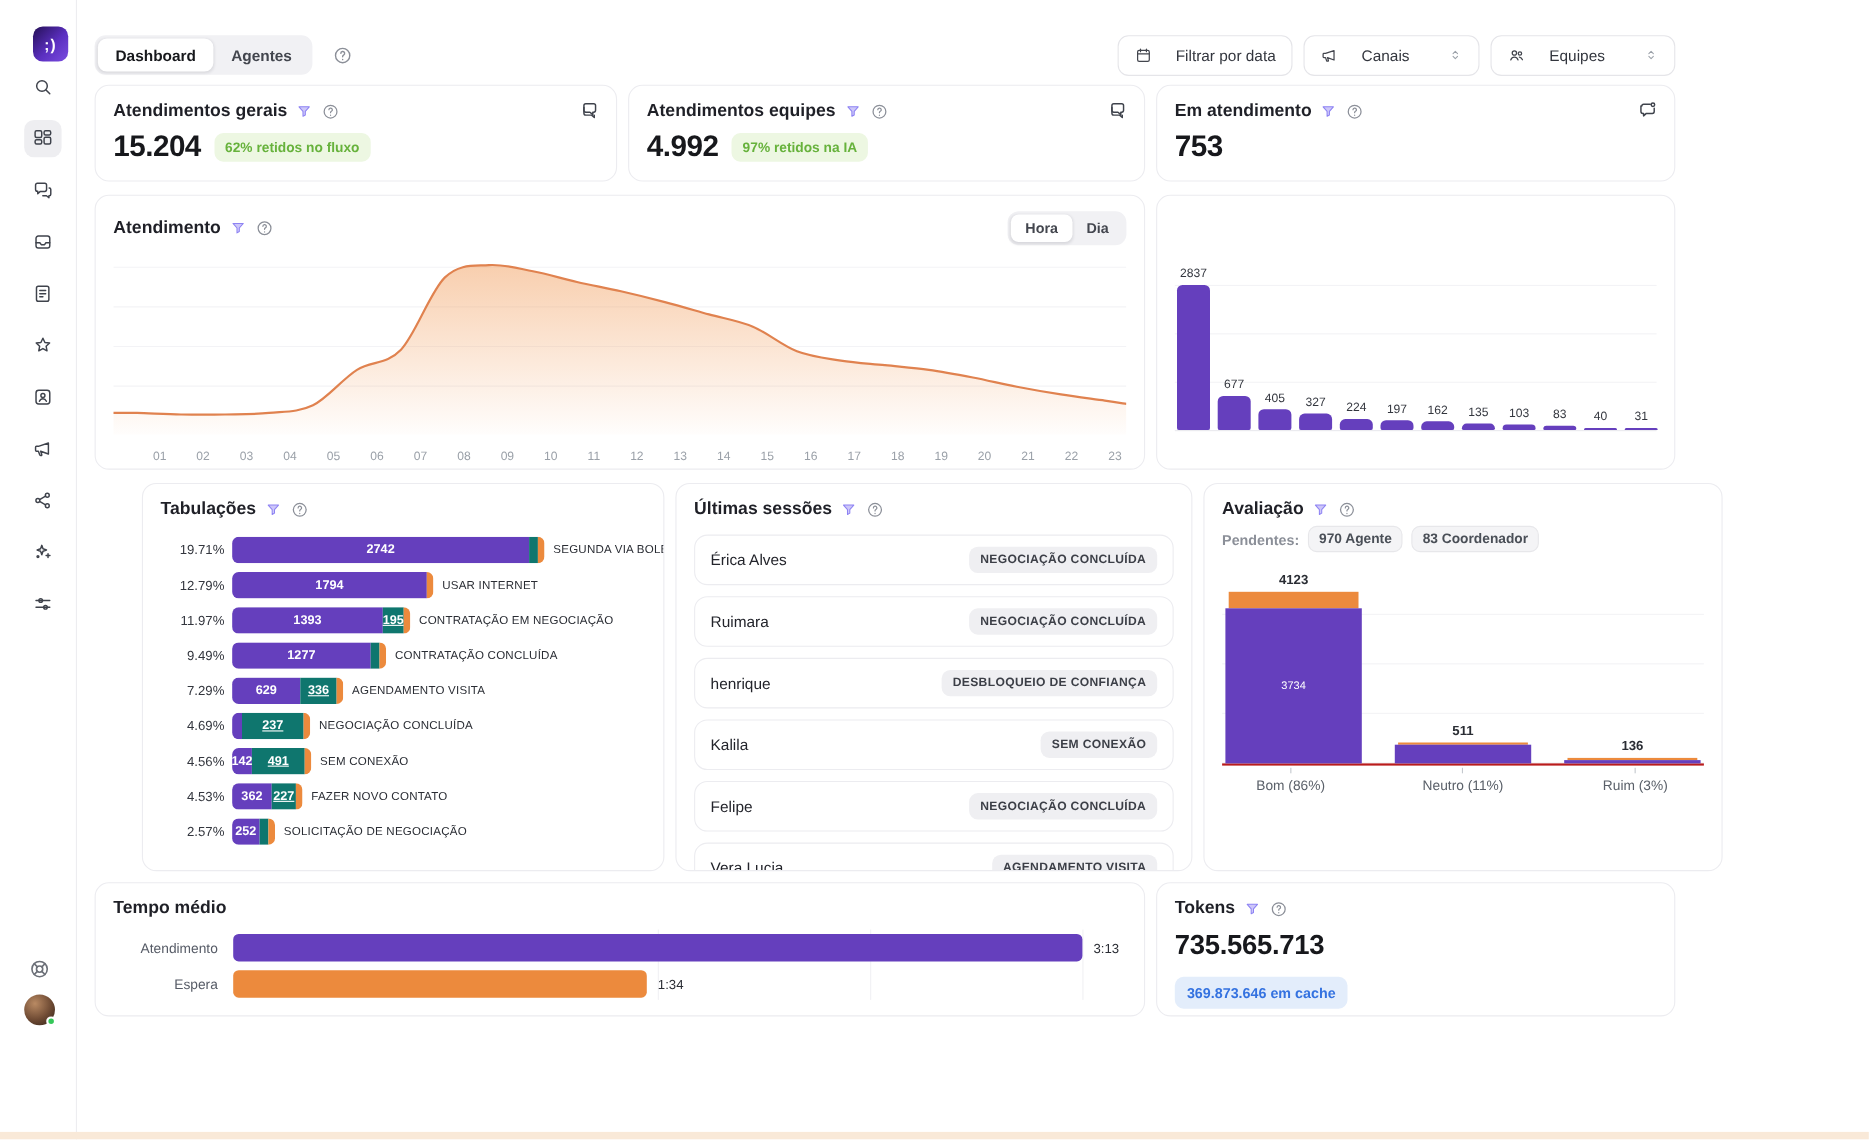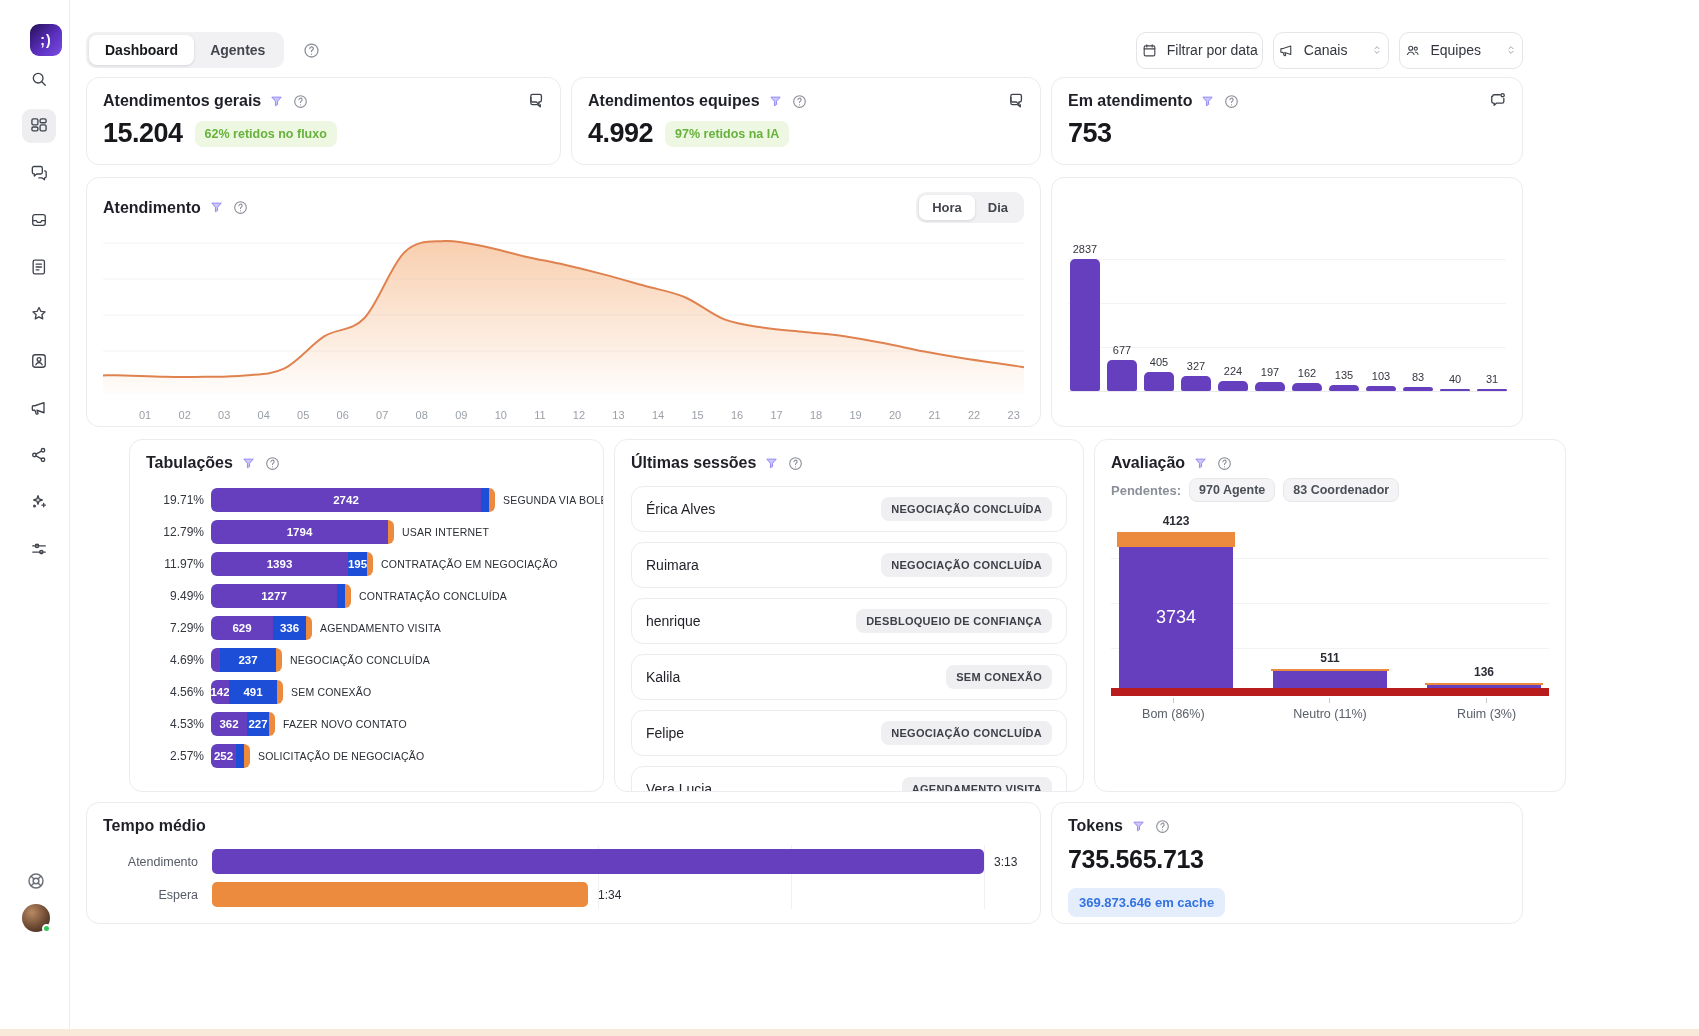--- a/index.html
+++ b/index.html
@@ -22,22 +22,22 @@
   .avatar .dot { position:absolute; right:-1px; bottom:-1px; width:9px; height:9px; border-radius:50%; background:#35c759; border:2px solid #fff; }
 
   
   .main { position:absolute; left:86px; top:0; width:1437px; }
   .topbar { margin-top:30px; height:40px; display:flex; align-items:center; }
   .tabs { display:flex; background:#f1f1f4; border-radius:10px; padding:3px; }
   .tab { padding:7px 16px; font-size:14px; font-weight:600; color:#43464e; border-radius:8px; cursor:pointer; }
   .tab.active { background:#fff; color:#17181c; box-shadow:0 1px 3px rgba(20,20,30,.12); }
   .top-help { margin-left:18px; color:#8b8f98; width:19px; height:19px; cursor:pointer;}
   .filters { margin-left:auto; display:flex; gap:10px; }
-  .fbtn { display:flex; align-items:center; gap:9px; background:#fff; border:1px solid #e5e5e9; border-radius:10px;
-          padding:9px 4px; font-size:14px; color:#33363e; cursor:pointer; }
+  .fbtn { display:flex; align-items:center; gap:21px; background:#fff; border:1px solid #e5e5e9; border-radius:10px;
+          padding:9px 14px; font-size:14px; color:#33363e; cursor:pointer; }
   .fbtn svg { width:17px; height:17px; color:#43464e; }
   .fbtn .updown { color:#9aa0a8; width:14px; height:14px; margin-left:14px;}
 
   
   .card { background:#fff; border:1px solid #ececf0; border-radius:13px; position:relative; overflow:hidden; }
   .row1 { margin-top:7px; display:grid; grid-template-columns:475px 470px 472px; gap:10px; }
   .row1 .card { height:88px; padding:14px 16px; }
   .row2 { margin-top:12px; display:grid; grid-template-columns:955px 472px; gap:10px; }
   .row2 .card { height:250px; padding:14px 16px; }
   .row3 { margin-top:12px; display:grid; grid-template-columns:475px 470px 472px; gap:10px;padding-left:43px; }
@@ -74,41 +74,41 @@
   .fila-val { font-size:11px; color:#33363e; margin-bottom:4px; }
   .fila-bar { width:30px; background:#653fbd; border-radius:5px 5px 2px 2px; }
 
   
   .tab-rows { margin-top:16px; display:flex; flex-direction:column; gap:8px; }
   .tab-row { display:flex; align-items:center; height:24px; }
   .tab-pct { width:58px; text-align:right; font-size:12px; color:#33363e; margin-right:7px; flex:none;}
   .tab-bar { display:flex; height:24px; border-radius:6px; overflow:hidden; flex:none;}
   .seg { height:24px; display:flex; align-items:center; justify-content:center; color:#fff; font-size:11.5px; font-weight:600; }
   .seg.purple { background:#653fbd; }
-  .seg.lilac  { background:#1d4ed8; }
+  .seg.lilac  { background:#0f766e;text-decoration:underline; }
   .seg.orange { background:#ec8a3d; }
   .tab-label { margin-left:8px; font-size:10.5px; letter-spacing:.2px; color:#2a2d34; white-space:nowrap; }
 
   
   .sess-list { margin-top:14px; display:flex; flex-direction:column; gap:10px; }
   .sess-row { border:1px solid #ececf0; border-radius:12px; padding:10px 14px; display:flex; align-items:center; min-height:38px; cursor:pointer; background:#fff;}
   .sess-name { font-size:14px; color:#23242b; }
   .sess-status { margin-left:auto; background:#efeff2; color:#3c3f47; font-size:11px; font-weight:700; letter-spacing:.3px; border-radius:8px; padding:6px 10px; white-space:nowrap;}
 
   
   .pend-row { display:flex; align-items:center; gap:8px; margin-top:6px;font-weight:bold; }
   .pend-label { font-size:13px; color:#8b8f98; }
   .pill { background:#f4f4f6; border:1px solid #e7e7ea; border-radius:8px; padding:4px 9px; font-size:12.5px; color:#4a4f57; }
   .aval-plot { position:relative; height:205px; margin-top:14px; }
   .aval-grid { position:absolute; left:0; right:0; height:1px; background:#f3f3f6; }
-  .aval-bars { position:absolute; left:0; right:0; bottom:25px; display:flex; justify-content:space-around; align-items:flex-end; border-bottom:8px solid #b91c1c;gap:24px; }
+  .aval-bars { position:absolute; left:0; right:0; bottom:25px; display:flex; justify-content:space-around; align-items:flex-end; border-bottom:2px solid #b91c1c;gap:24px; }
   .aval-col { width:118px; display:flex; flex-direction:column; align-items:center; justify-content:flex-end; }
   .aval-total { font-size:12px; font-weight:600; color:#2a2d34; margin-bottom:4px; }
   .aval-seg-orange { width:118px; background:#ec8a3d; }
-  .aval-seg-purple { width:114px; background:#653fbd; display:flex; align-items:center; justify-content:center; color:#fff; font-size:18px;}
+  .aval-seg-purple { width:124px; background:#653fbd; display:flex; align-items:center; justify-content:center; color:#fff; font-size:10px;}
   .aval-labels { position:absolute; left:0; right:0; bottom:0; display:flex; justify-content:space-around;gap:32px; }
   .aval-lab { width:118px; display:flex; flex-direction:column; align-items:center; }
   .aval-tick { width:1px; height:5px; background:#c4c8ce; }
   .aval-lab span { margin-top:4px; font-size:12.5px; color:#5a6069; }
 
   
   .tm-zone { position:relative; margin-top:14px; }
   .tm-vline { position:absolute; top:-4px; bottom:-2px; width:1px; background:#f1f1f4; }
   .tm-row { display:flex; align-items:center; margin-bottom:8px; position:relative; }
   .tm-label { width:95px; text-align:right; font-size:12.5px; color:#565b66; margin-right:14px; flex:none;}

